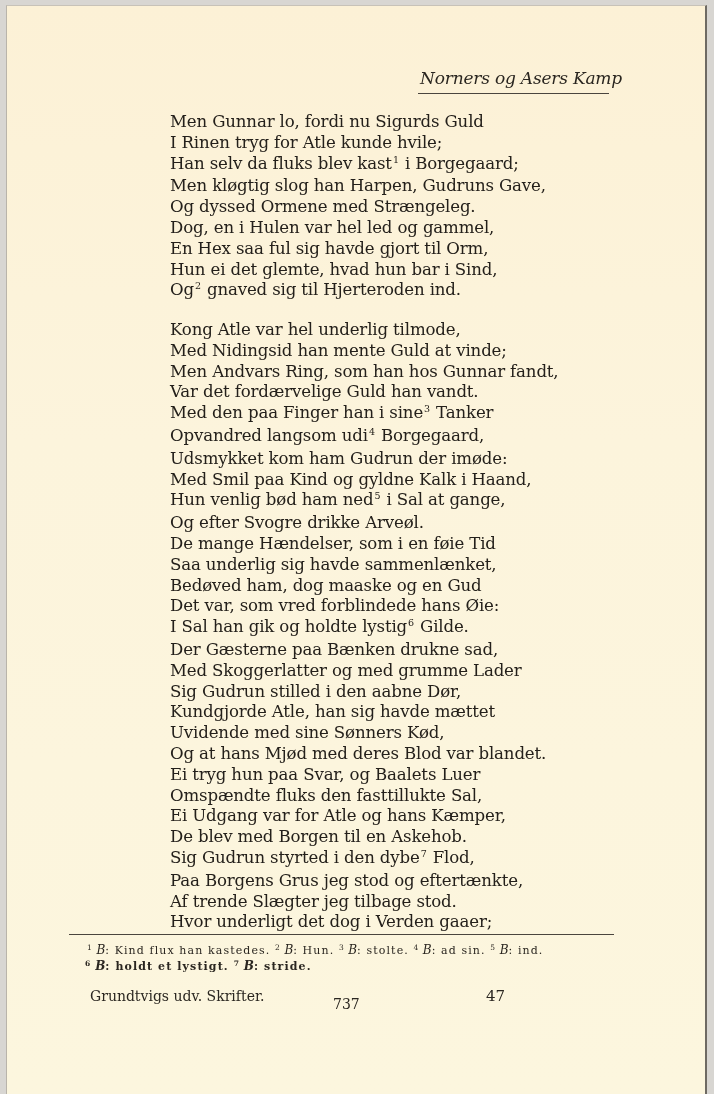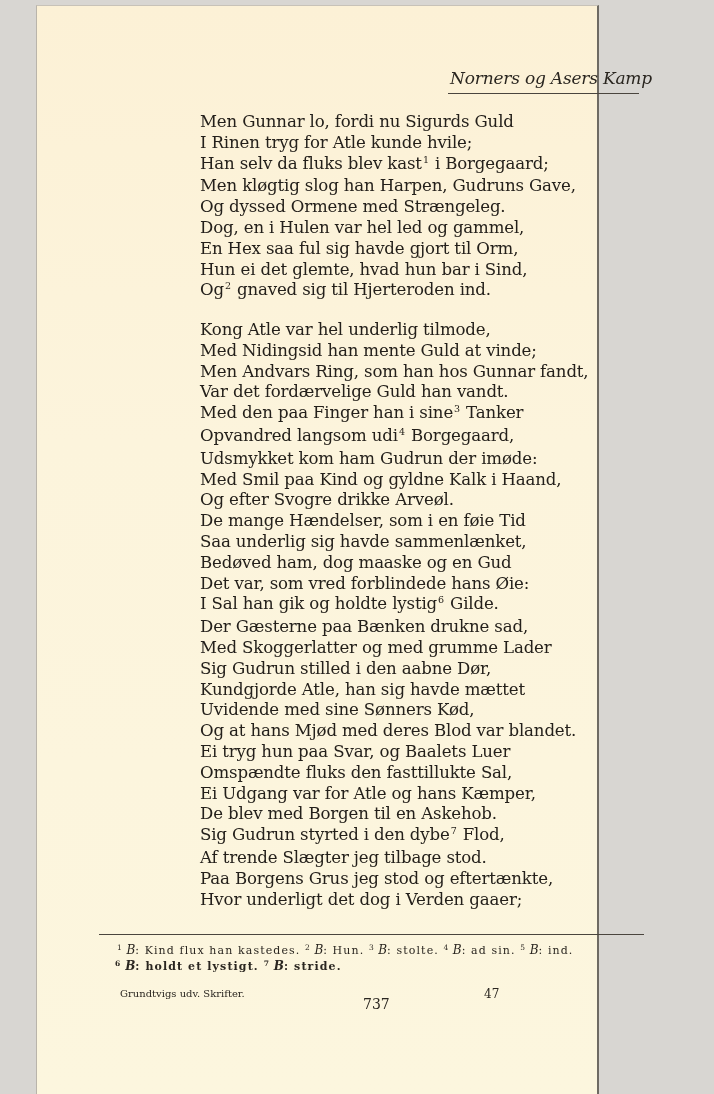--- a/index.html
+++ b/index.html
@@ -7,28 +7,27 @@
       padding: 0;
       width: 714px;
       height: 1094px;
       overflow: hidden;
       background: #d8d6d2;
     }
     .page {
       position: absolute;
       left: 6px;
       top: 5px;
-      width: 563px;
+      width: 701px;
       height: 1089px;
       background: linear-gradient(180deg, #fcf1d6 0%, #fcf4dc 40%, #fcf6de 100%);
       border-left: 1px solid #b9b4aa;
       border-top: 1px solid #c7c2b8;
       border-right: 2px solid #6e6a63;
       box-sizing: border-box;
-      margin-left: 30px;
     }
     .running-head {
       position: absolute;
       left: 413px;
       top: 62px;
       width: 189px;
       font-family: "DejaVu Serif", serif;
       font-style: italic;
       font-size: 17px;
       color: #2a2620;
@@ -92,38 +91,38 @@
       position: relative;
       top: -4px;
       vertical-align: 0;
       letter-spacing: 0;
     }
     .signature {
       position: absolute;
       left: 83px;
       top: 982px;
       font-family: "DejaVu Serif", serif;
-      font-size: 10px;
+      font-size: 14px;
       color: #2a2620;
       white-space: nowrap;
     }
     .page-number {
       position: absolute;
       left: 326px;
       top: 990px;
       font-family: "DejaVu Serif", serif;
       font-size: 14px;
       color: #2a2620;
     }
     .sheet-number {
       position: absolute;
-      left: 447px;
+      left: 479px;
       top: 981px;
       font-family: "DejaVu Serif", serif;
-      font-size: 12px;
+      font-size: 15px;
       color: #2a2620;
     }
   </style>
 </head>
 <body>
 
 <div class="page">
 
   <div class="running-head">Norners og Asers Kamp</div>
   <div class="head-rule"></div>
@@ -141,39 +140,40 @@
     </div>
   <div class="verse stanza-2" id="stanza-1">
       <span class="line">Kong Atle var hel underlig tilmode,</span>
       <span class="line">Med Nidingsid han mente Guld at vinde;</span>
       <span class="line">Men Andvars Ring, som han hos Gunnar fandt,</span>
       <span class="line">Var det fordærvelige Guld han vandt.</span>
       <span class="line"><span>Med den paa Finger han i sine</span><sup class="fn">3</sup><span> Tanker</span></span>
       <span class="line"><span>Opvandred langsom udi</span><sup class="fn">4</sup><span> Borgegaard,</span></span>
       <span class="line">Udsmykket kom ham Gudrun der imøde:</span>
       <span class="line">Med Smil paa Kind og gyldne Kalk i Haand,</span>
+      <span class="line"><span>Hun venlig bød ham ned</span><sup class="fn">5</sup><span> i Sal at gange,</span></span>
       <span class="line">Og efter Svogre drikke Arveøl.</span>
       <span class="line">De mange Hændelser, som i en føie Tid</span>
       <span class="line">Saa underlig sig havde sammenlænket,</span>
       <span class="line">Bedøved ham, dog maaske og en Gud</span>
       <span class="line">Det var, som vred forblindede hans Øie:</span>
       <span class="line"><span>I Sal han gik og holdte lystig</span><sup class="fn">6</sup><span> Gilde.</span></span>
       <span class="line">Der Gæsterne paa Bænken drukne sad,</span>
       <span class="line">Med Skoggerlatter og med grumme Lader</span>
       <span class="line">Sig Gudrun stilled i den aabne Dør,</span>
       <span class="line">Kundgjorde Atle, han sig havde mættet</span>
       <span class="line">Uvidende med sine Sønners Kød,</span>
       <span class="line">Og at hans Mjød med deres Blod var blandet.</span>
       <span class="line">Ei tryg hun paa Svar, og Baalets Luer</span>
       <span class="line">Omspændte fluks den fasttillukte Sal,</span>
       <span class="line">Ei Udgang var for Atle og hans Kæmper,</span>
       <span class="line">De blev med Borgen til en Askehob.</span>
       <span class="line"><span>Sig Gudrun styrted i den dybe</span><sup class="fn">7</sup><span> Flod,</span></span>
+      <span class="line">Paa Borgens Grus jeg stod og eftertænkte,</span>
       <span class="line">Af trende Slægter jeg tilbage stod.</span>
-      <span class="line">Paa Borgens Grus jeg stod og eftertænkte,</span>
       <span class="line">Hvor underligt det dog i Verden gaaer;</span>
     </div>
 
   <div class="foot-rule"></div>
 
   <div class="footnotes">
     <span class="fline" id="fline-1"><span><sup>1</sup> <i>B</i>: <span>Kind flux han kastedes.</span> </span><span><sup>2</sup> <i>B</i>: <span>Hun.</span> </span><span><sup>3</sup> <i>B</i>: <span>stolte.</span> </span><span><sup>4</sup> <i>B</i>: <span>ad sin.</span> </span><span><sup>5</sup> <i>B</i>: <span>ind.</span> </span></span>
     <span class="fline fline-2" id="fline-2"><span><sup>6</sup> <i>B</i>: <span>holdt et lystigt.</span> </span><span><sup>7</sup> <i>B</i>: <span>stride.</span> </span></span>
   </div>
 

